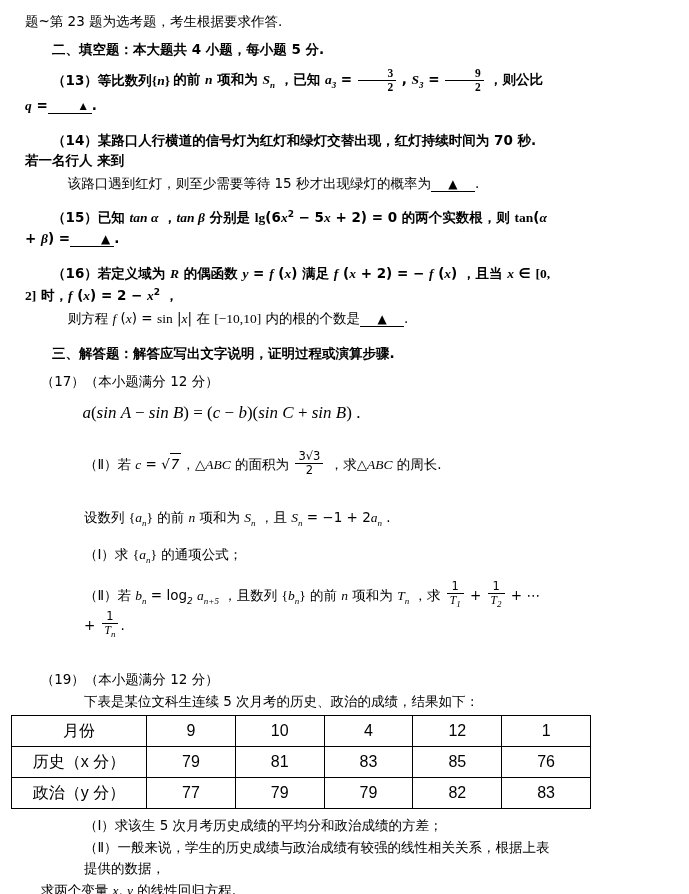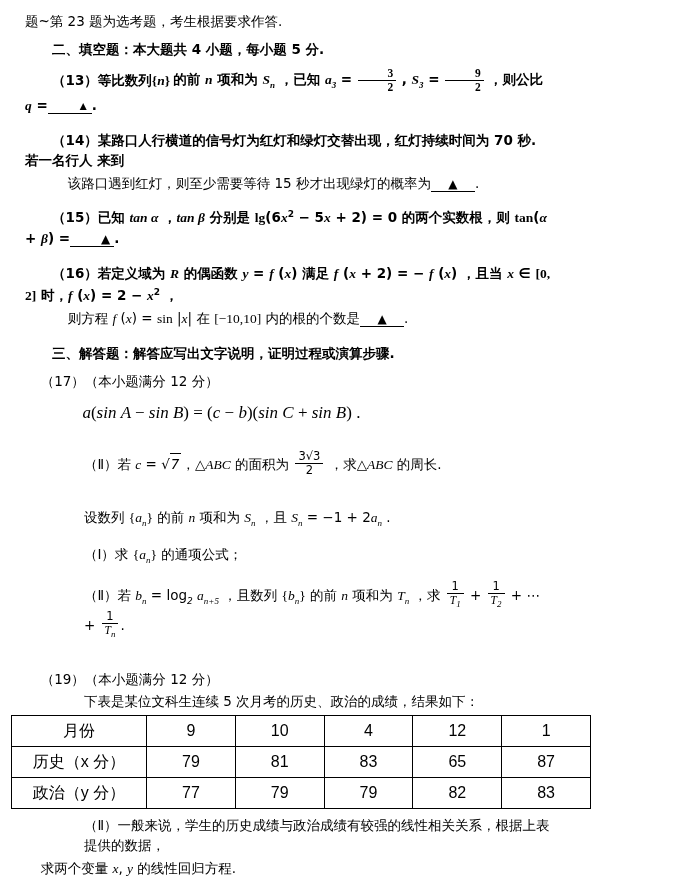--- a/index.html
+++ b/index.html
@@ -238,36 +238,39 @@
       <td>10</td>
       <td>4</td>
       <td>12</td>
       <td>1</td>
     </tr>
     <tr>
       <td class="hdr">历史（x 分）</td>
       <td>79</td>
       <td>81</td>
       <td>83</td>
-      <td>65</td>
-      <td>87</td>
+      <td>85</td>
+      <td>76</td>
     </tr>
     <tr>
       <td class="hdr">政治（y 分）</td>
       <td>77</td>
       <td>79</td>
       <td>79</td>
       <td>82</td>
       <td>83</td>
     </tr>
   </tbody>
     </table>
 
   <div class="gap-s"></div>
 
   <div class="line row cn indent4">
+    <span>（Ⅰ）求该生 5 次月考历史成绩的平均分和政治成绩的方差；</span>
+  </div>
+  <div class="line row cn indent4">
     <span>（Ⅱ）一般来说，学生的历史成绩与政治成绩有较强的线性相关关系，根据上表提供的数据，</span>
   </div>
   <div class="line row cn indent2">
     <span>求两个变量 <span class="mth">x</span>, <span class="mth">y</span> 的线性回归方程.</span>
   </div>
 
 </div>
 
 </body></html>

